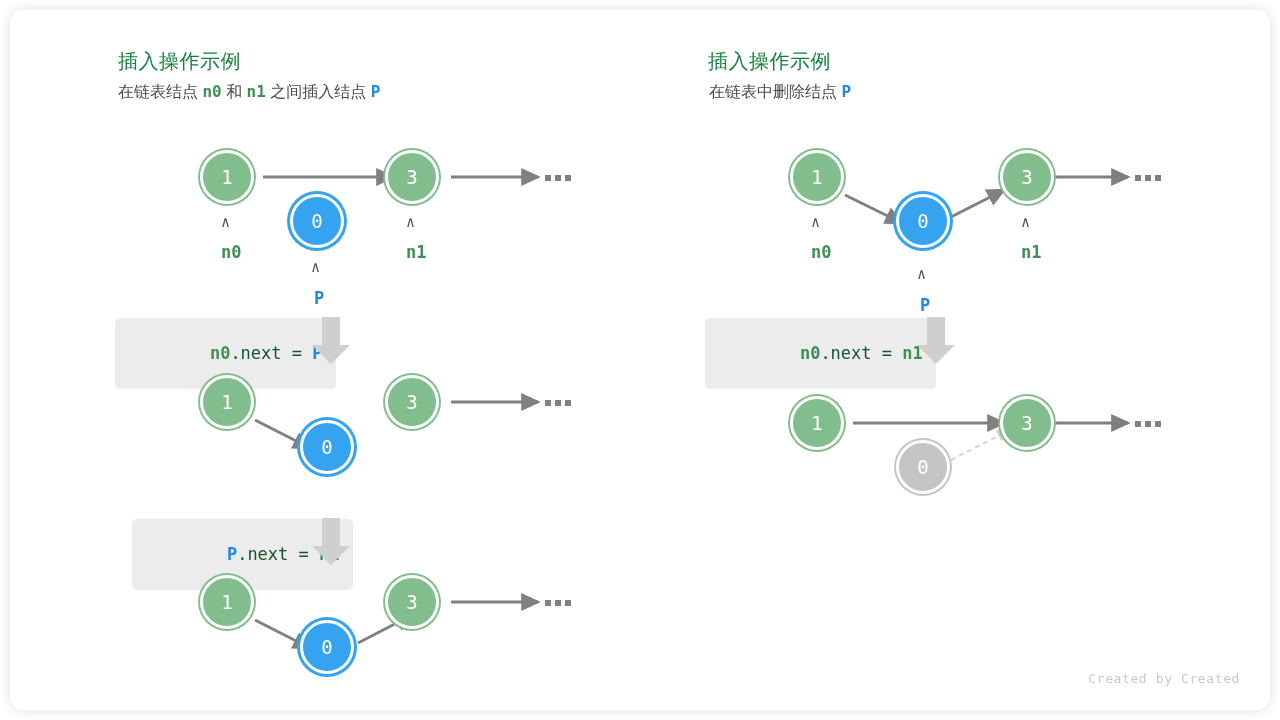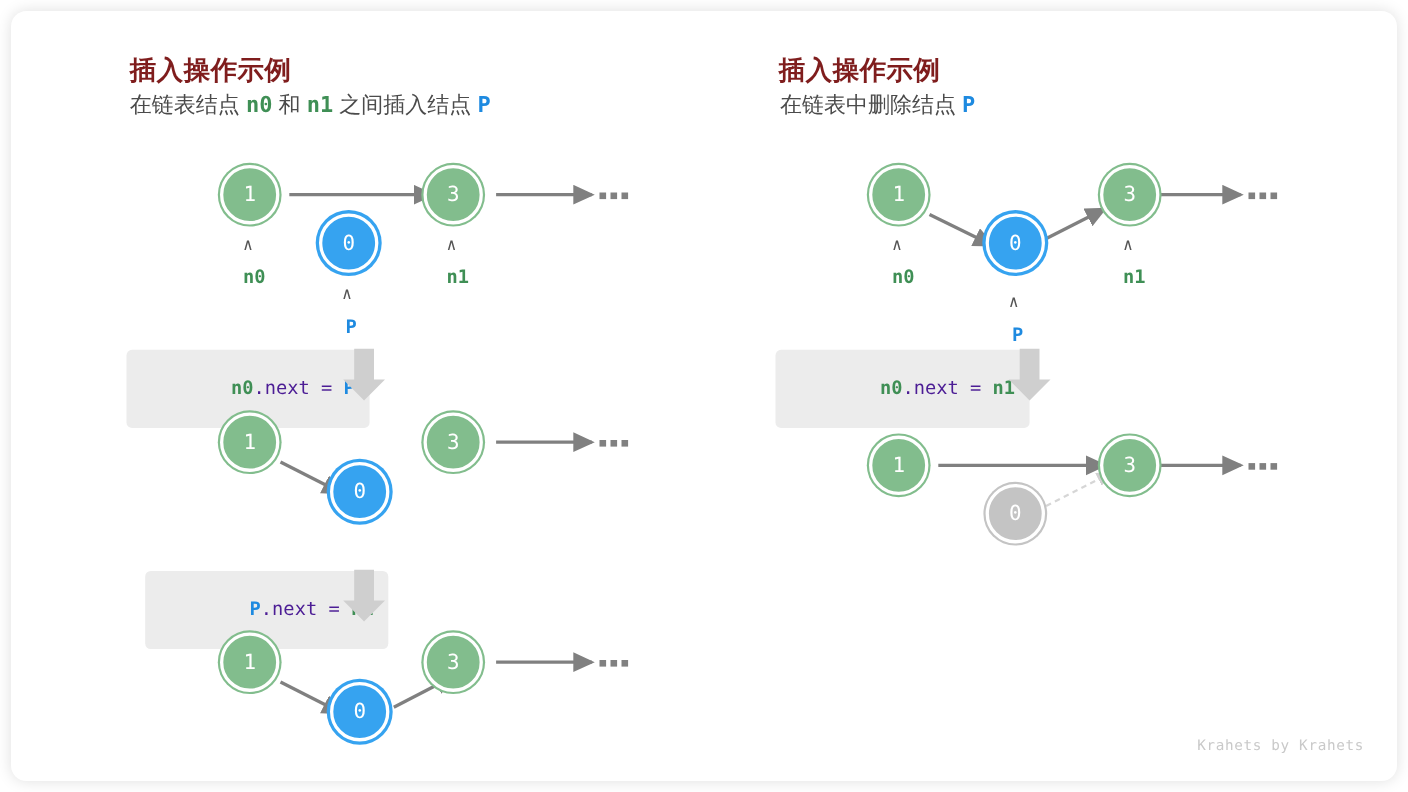--- a/index.html
+++ b/index.html
@@ -24,39 +24,39 @@
     top: 10px;
     width: 1260px;
     height: 700px;
     background: #ffffff;
     border-radius: 14px;
     box-shadow: 0 0 14px rgba(0,0,0,0.13);
   }
   .panel { position: absolute; }
   .panel-title {
     position: absolute;
-    font-size: 24px;
-    font-weight: bold;
-    color: #7f1d1d;
+    font-size: 20px;
+    font-weight: normal;
+    color: #15803d;
     letter-spacing: 0.5px;
     white-space: nowrap;
   }
   .panel-sub {
     position: absolute;
-    font-size: 20px;
+    font-size: 16px;
     color: #4b4b4b;
     white-space: nowrap;
   }
   .mono {
     font-family: "DejaVu Sans Mono", "Liberation Mono", monospace;
     font-weight: bold;
   }
   .c-green { color: #3f8f55; }
   .c-blue  { color: #1e8ae0; }
-  .c-dark  { color: #4c1d95; }
+  .c-dark  { color: #14532d; }
 
   
   .code-chip {
     position: absolute;
     background: #ececec;
     border-radius: 5px;
     padding: 7px 13px 8px 13px;
     font-family: "DejaVu Sans Mono", "Liberation Mono", monospace;
     font-size: 17px;
     white-space: pre;
@@ -257,15 +257,15 @@
       <div class="node green" style="left:780px; top:386px;">1</div>
       <div class="node gray" style="left:886px; top:430px;">0</div>
       <div class="node green" style="left:990px; top:386px;">3</div>
       <div class="dots" style="left:1125px; top:411px;">
           <i></i>
           <i></i>
           <i></i>
         </div>
     </div>
 
-    <div class="footer">Krahets by Krahets</div>
+    <div class="footer">Created by Created</div>
   </div>
 </div>
 
 </body></html>

